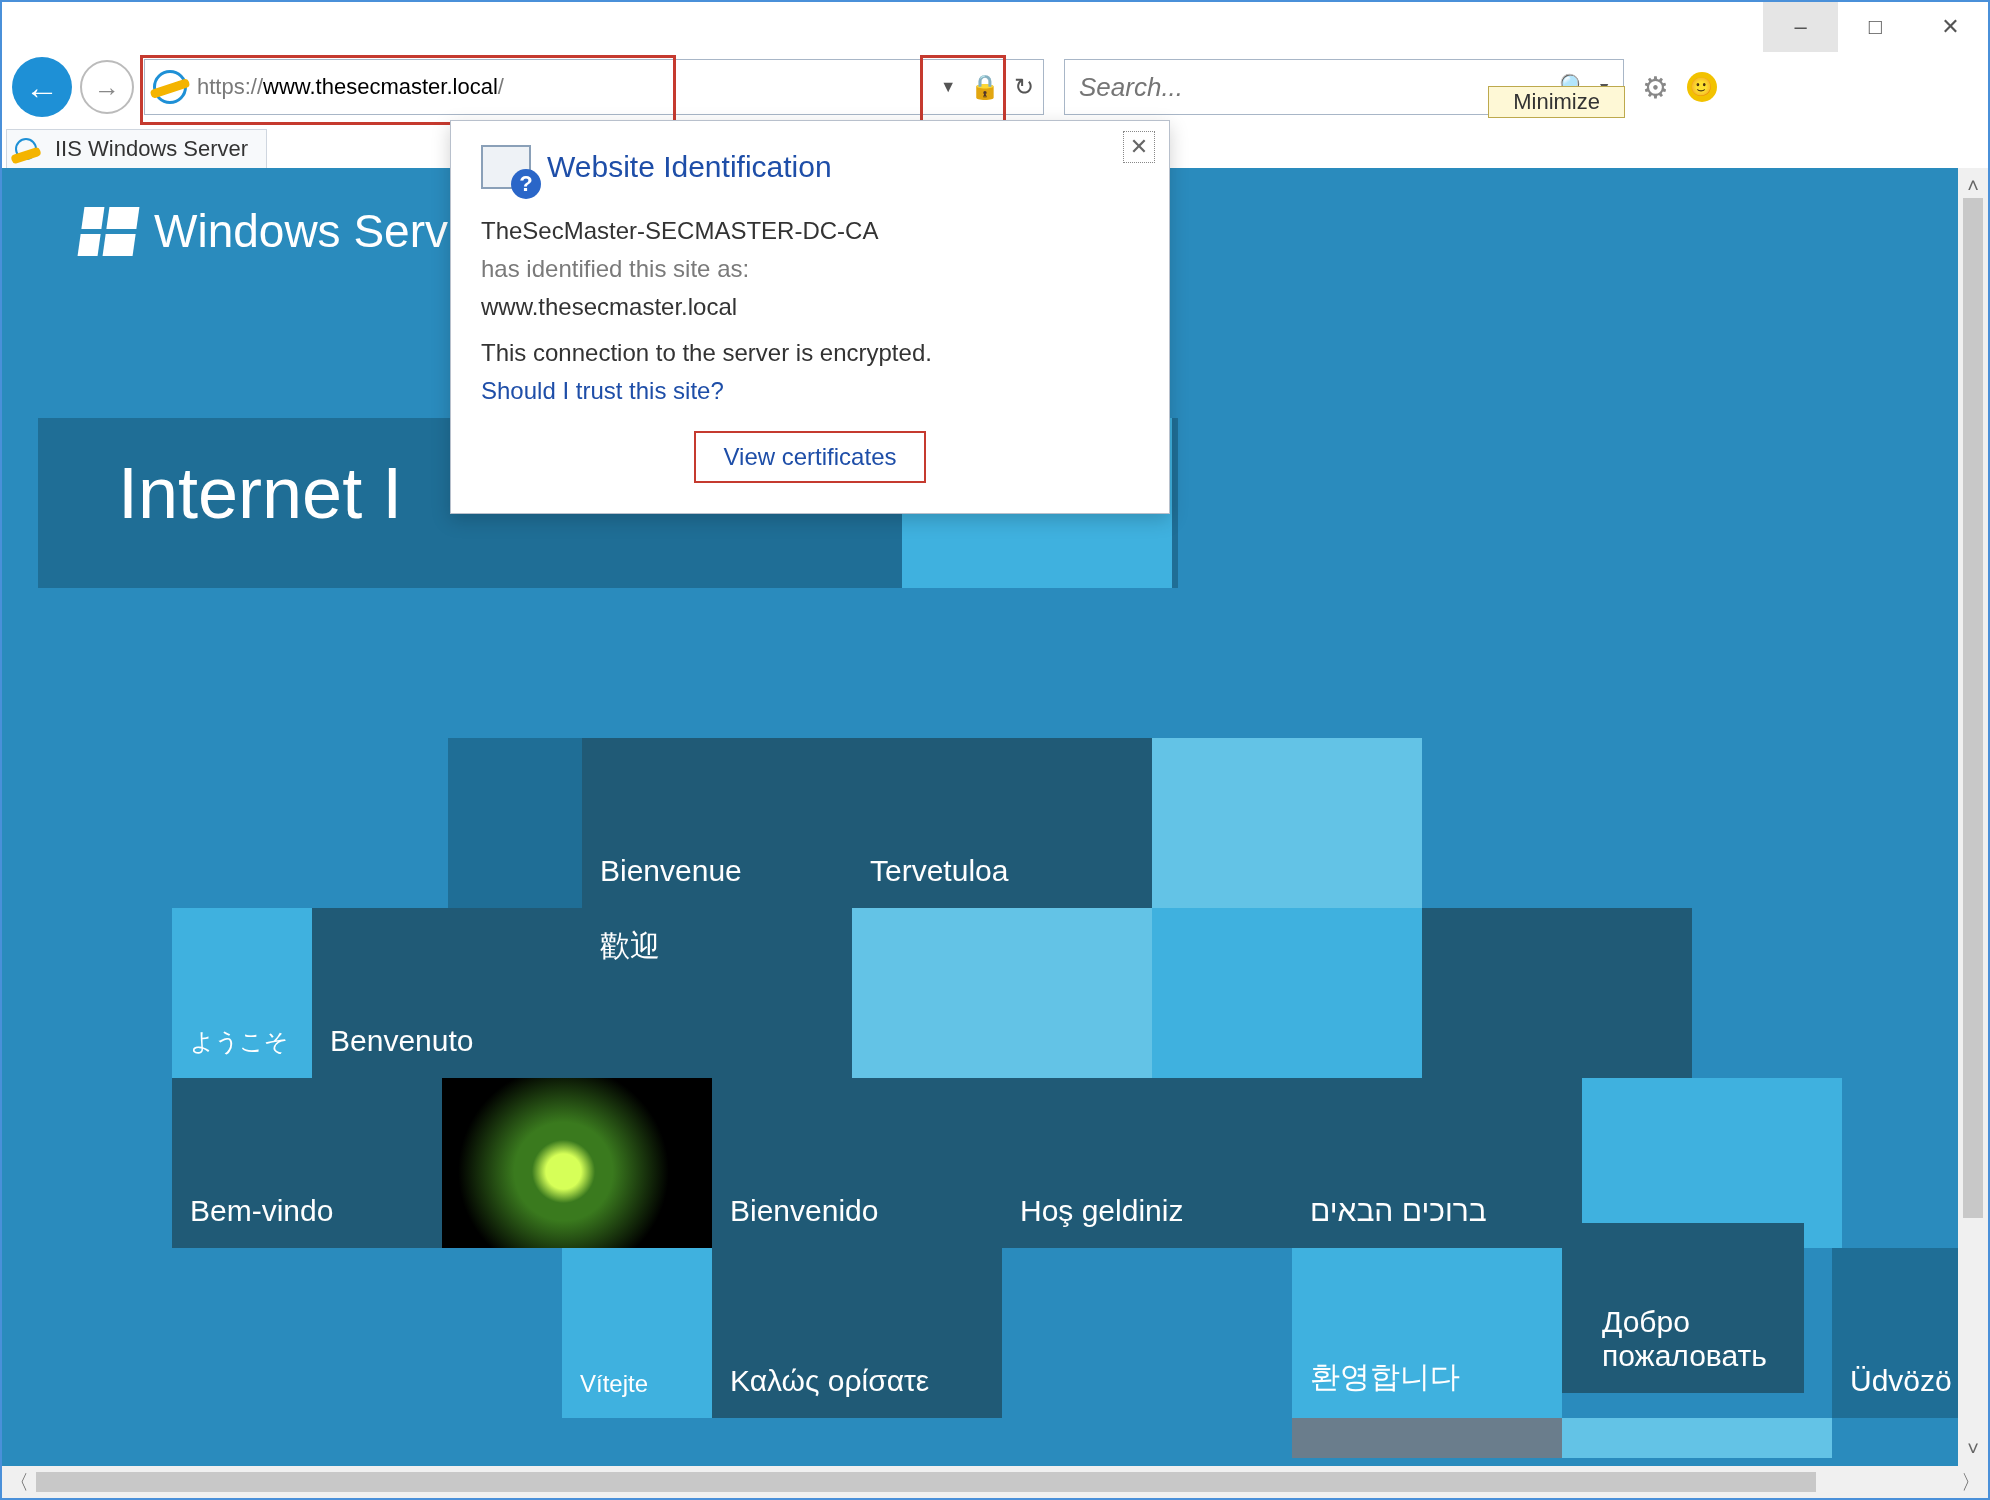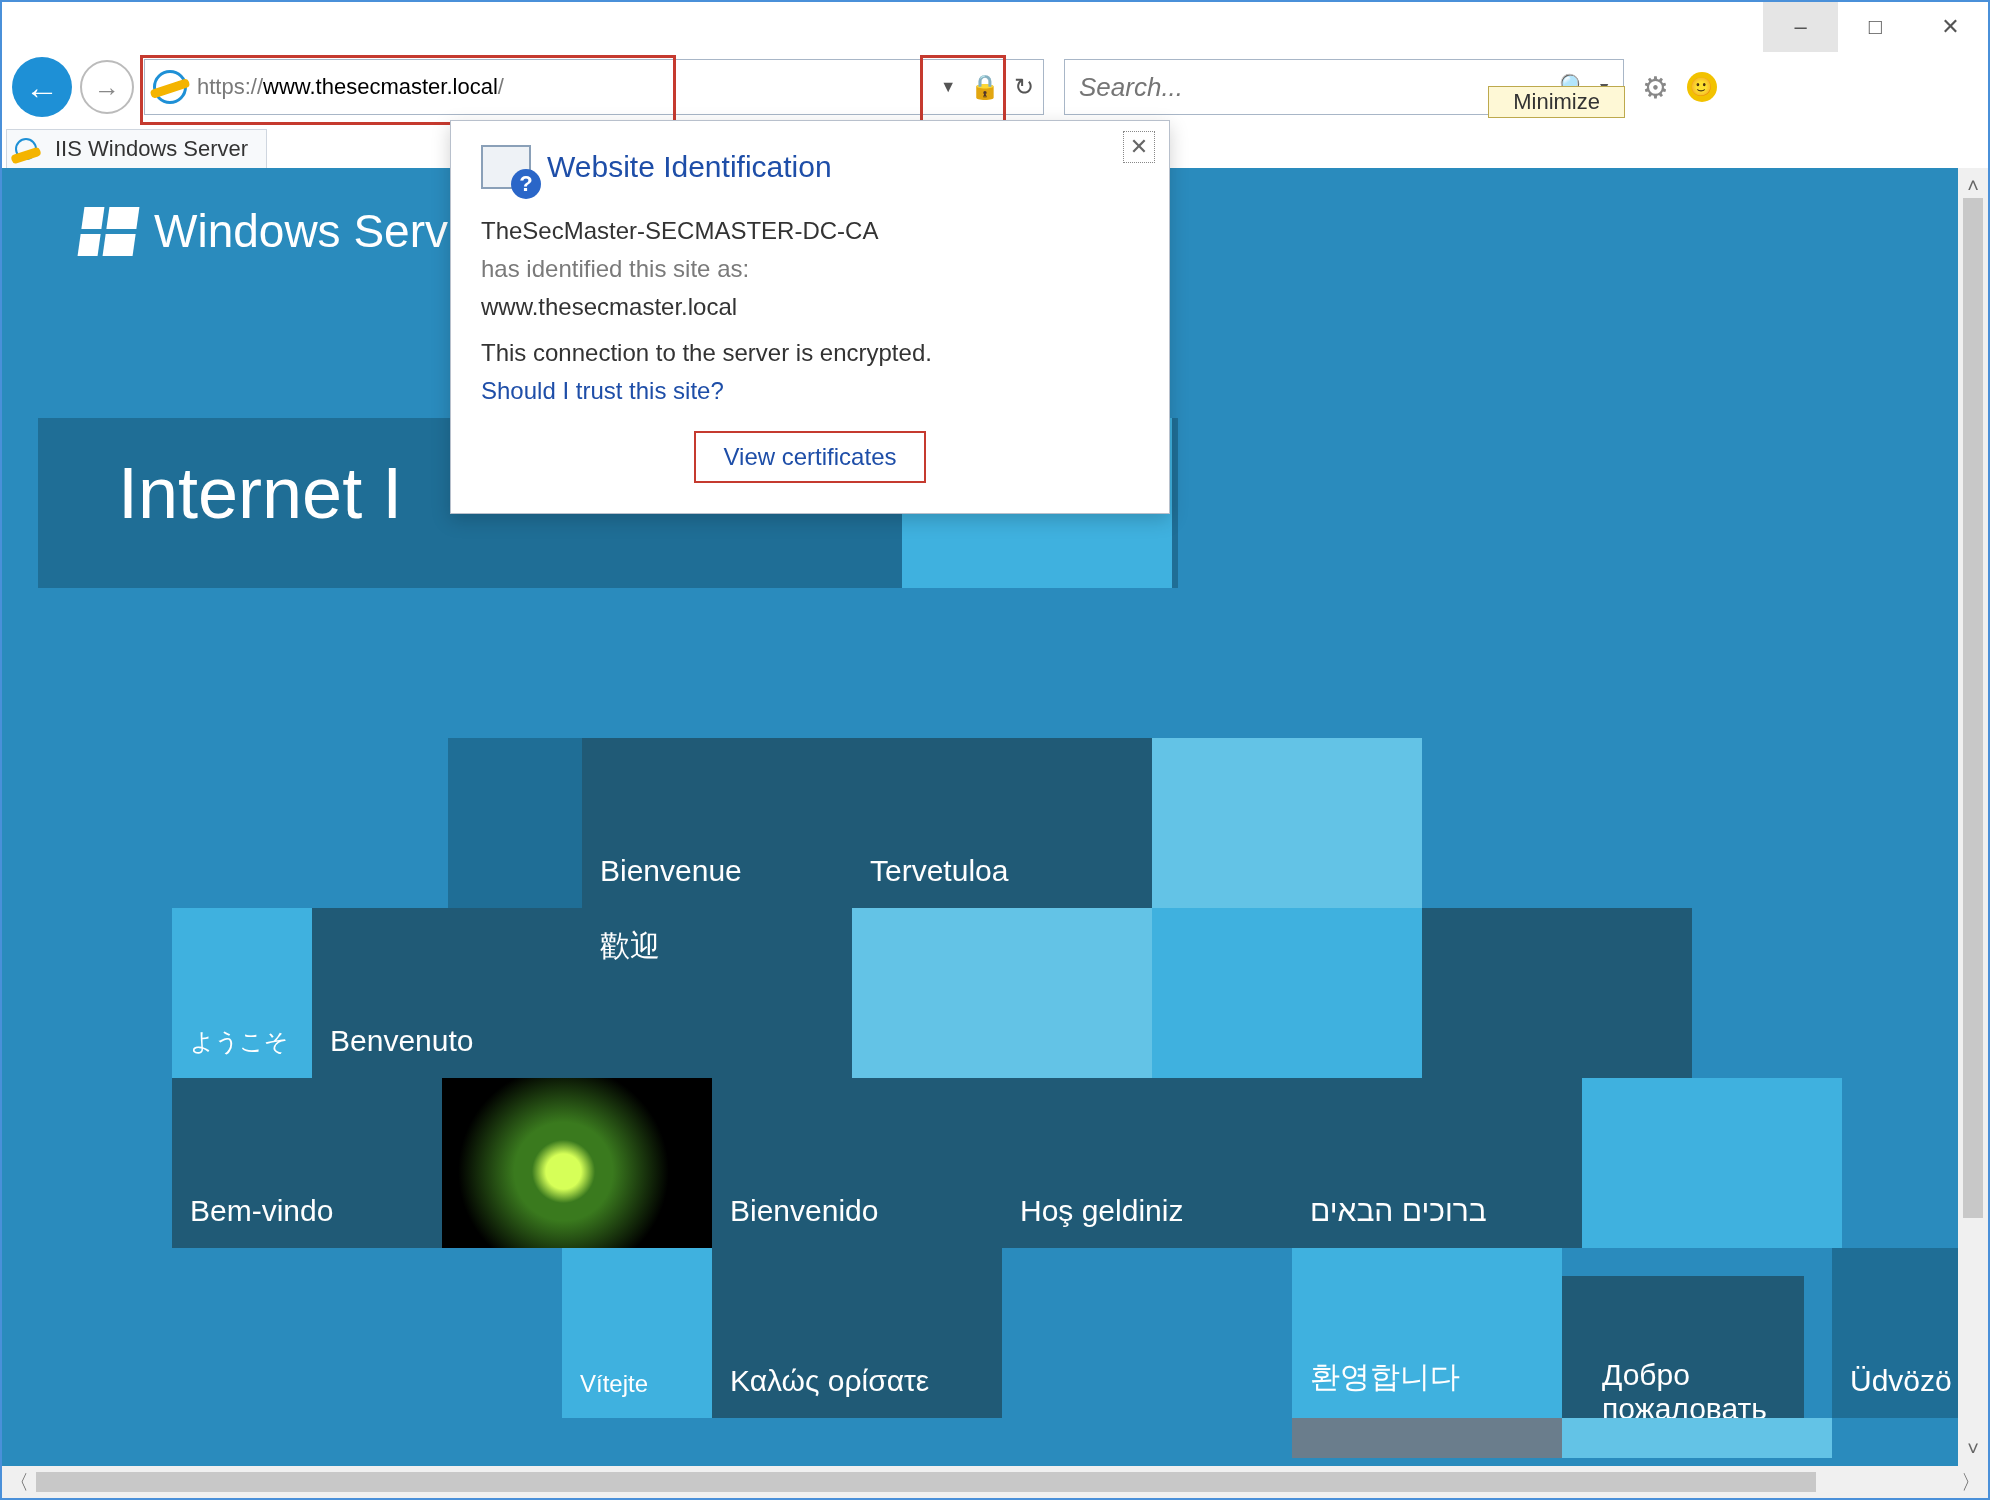--- a/index.html
+++ b/index.html
@@ -155,21 +155,21 @@
       <div class="tile d1" style="top:910px;left:170px;width:270px;height:170px;">Bem-vindo</div>
       <div class="tile photo" style="top:910px;left:440px;width:270px;height:170px;padding:0;"></div>
       <div class="tile d1" style="top:910px;left:710px;width:290px;height:170px;">Bienvenido</div>
       <div class="tile d1" style="top:910px;left:1000px;width:290px;height:170px;">Hoş geldiniz</div>
       <div class="tile d1" style="top:910px;left:1290px;width:290px;height:170px;">ברוכים הבאים</div>
       <div class="tile l1" style="top:910px;left:1580px;width:260px;height:170px;"></div>
 
       <div class="tile l1 small-txt" style="top:1080px;left:560px;width:150px;height:170px;">Vítejte</div>
       <div class="tile d1" style="top:1080px;left:710px;width:290px;height:170px;">Καλώς ορίσατε</div>
       <div class="tile l1" style="top:1080px;left:1290px;width:270px;height:170px;">환영합니다</div>
-      <div class="tile d1" style="top:1108px;left:1560px;width:242px;height:170px;padding-left:40px;">Добро пожаловать</div>
+      <div class="tile d1" style="top:1055px;left:1560px;width:242px;height:170px;padding-left:40px;">Добро пожаловать</div>
       <div class="tile d2" style="top:1080px;left:1830px;width:130px;height:170px;">Üdvözö</div>
 
       <div class="tile brick" style="top:1250px;left:1290px;width:270px;height:40px;padding:0;"></div>
       <div class="tile l2" style="top:1250px;left:1560px;width:270px;height:40px;padding:0;"></div>
     </div>
   </div>
 
   <div class="vscroll">
     <span class="arrow">˄</span>
     <div class="thumb"></div>

